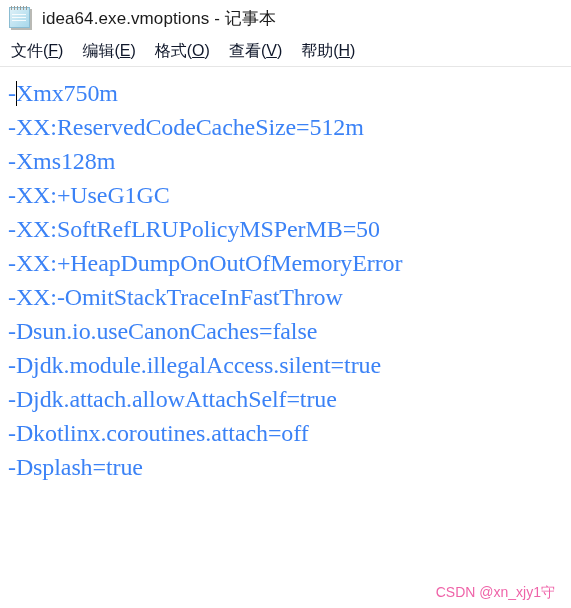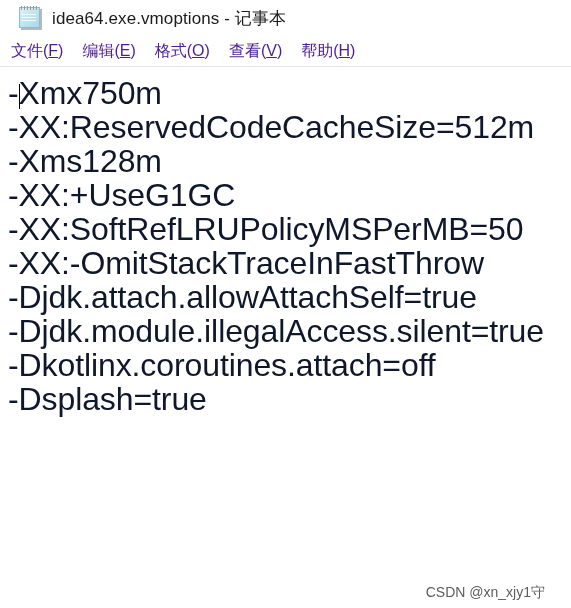--- a/index.html
+++ b/index.html
@@ -14,21 +14,21 @@
     overflow: hidden;
     position: relative;
     -webkit-font-smoothing: antialiased;
   }
 
   
   .titlebar {
     height: 36px;
     display: flex;
     align-items: center;
-    padding-left: 18px;
+    padding-left: 8px;
     background: #ffffff;
     box-sizing: border-box;
   }
   .notepad-icon {
     width: 26px;
     height: 26px;
     position: relative;
     flex: 0 0 auto;
     margin-right: 8px;
   }
@@ -87,21 +87,21 @@
   .menubar {
     height: 30px;
     display: flex;
     align-items: center;
     padding-left: 11px;
     box-sizing: border-box;
     background: #ffffff;
   }
   .menu-item {
     font-size: 16px;
-    color: #4c1d95;
+    color: #0f172a;
     margin-right: 19px;
     white-space: nowrap;
     cursor: default;
   }
   .menu-item .mnemonic {
     text-decoration: underline;
   }
 
   .menu-sep {
     height: 1px;
@@ -112,46 +112,47 @@
   
   .editor {
     position: relative;
     padding: 9px 0 0 8px;
     box-sizing: border-box;
     height: calc(608px - 36px - 30px - 1px);
     background: #ffffff;
     overflow: hidden;
   }
   .line {
-    font-size: 32px;
+    font-size: 24px;
     line-height: 34px;
     height: 34px;
-    color: #0f172a;
+    color: #3b82f6;
     white-space: pre;
     letter-spacing: -0.1px;
+    font-family: Liberation Serif, serif;
   }
   .line:first-child {
     position: relative;
   }
   .caret {
     display: inline-block;
     width: 1px;
     height: 25px;
     background: #000000;
     vertical-align: -5px;
     margin: 0 -1px 0 0;
   }
 
   
   .watermark {
     position: absolute;
-    right: 26px;
+    right: 16px;
     bottom: 6px;
     font-size: 14px;
-    color: #404040;
+    color: #ec4899;
     opacity: 0.85;
     white-space: nowrap;
     user-select: none;
   }
 </style>
 </head>
 <body>
 
 <div class="titlebar">
   <div class="notepad-icon">
@@ -183,21 +184,23 @@
 <div class="menu-sep"></div>
 
 <div class="editor">
 
   <div class="line"><span>-</span><span class="caret"></span><span>Xmx750m</span></div>
 
   <div class="line">-XX:ReservedCodeCacheSize=512m</div>
   <div class="line">-Xms128m</div>
   <div class="line">-XX:+UseG1GC</div>
   <div class="line">-XX:SoftRefLRUPolicyMSPerMB=50</div>
+  <div class="line">-XX:+HeapDumpOnOutOfMemoryError</div>
   <div class="line">-XX:-OmitStackTraceInFastThrow</div>
+  <div class="line">-Dsun.io.useCanonCaches=false</div>
+  <div class="line">-Djdk.module.illegalAccess.silent=true</div>
   <div class="line">-Djdk.attach.allowAttachSelf=true</div>
-  <div class="line">-Djdk.module.illegalAccess.silent=true</div>
   <div class="line">-Dkotlinx.coroutines.attach=off</div>
   <div class="line">-Dsplash=true</div>
 
 </div>
 
 <div class="watermark">CSDN @xn_xjy1守</div>
 
 </body></html>

